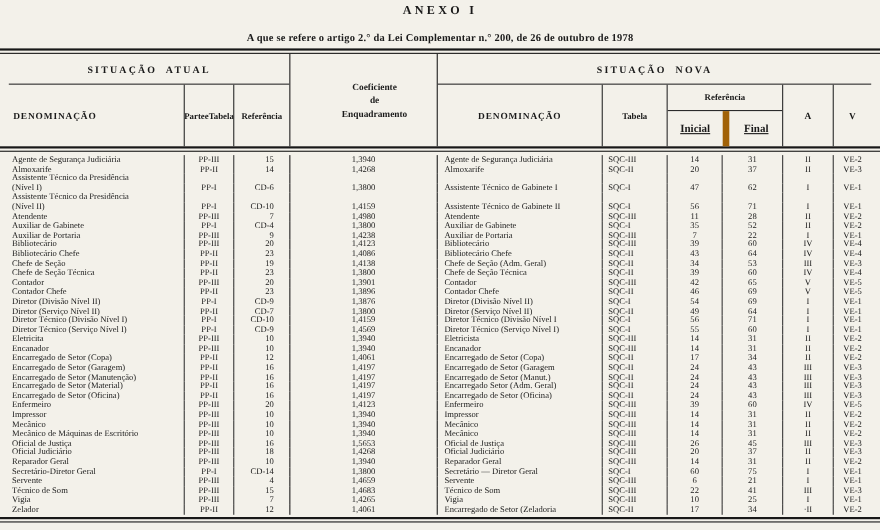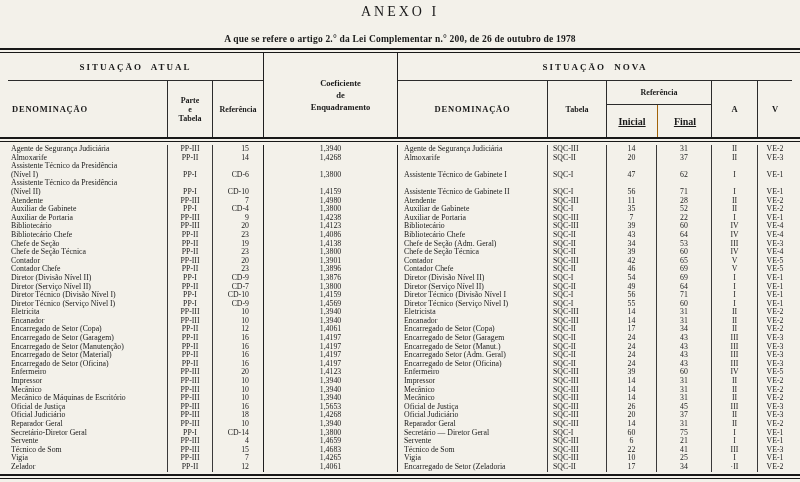--- a/index.html
+++ b/index.html
@@ -6,47 +6,47 @@
   html,body { background:#e8e6df; }
   .page {
     width:800px; height:482px;
     background:#f3f1ea;
     font-family:"Liberation Serif","DejaVu Serif",serif;
     color:#1a1a1a;
     position:relative;
     overflow:hidden;
   }
   .titles { text-align:center; padding-top:4px; }
-  .t1 { font-size:14px; font-weight:normal; letter-spacing:3px; }
+  .t1 { font-size:11px; font-weight:bold; letter-spacing:3px; }
   .t2 { font-size:9.5px; font-weight:bold; margin-top:14px; letter-spacing:0.2px; }
   .t3 { font-size:9.5px; font-weight:bold; margin-top:4px; letter-spacing:1.8px; word-spacing:3px; }
 
   .rule-double { height:5px; border-top:2px solid #181818; border-bottom:1px solid #181818; margin-top:4px; }
   .rule-double.mid { margin-top:0; }
 
   .tblwrap { margin:0 8px; }
   :root { --cols:159px 45px 51px 135px 149px 59px 50px 55px 46px 35px; }
   .grid { display:grid; grid-template-columns:var(--cols); }
 
   
   .hdr { grid-template-rows:28px 56px; font-weight:bold; }
   .hband { display:flex; align-items:center; justify-content:center; font-size:9px; letter-spacing:2px; word-spacing:4px; border-bottom:1px solid #2b2b2b; }
   .h-atual { grid-column:1/4; grid-row:1; }
   .h-nova  { grid-column:5/11; grid-row:1; }
   .h-denom-atual { grid-column:1; grid-row:2; display:flex; align-items:center; font-size:8.5px; letter-spacing:0.8px; padding-left:4px; }
-  .h-parte { grid-column:2; grid-row:2; border-left:1px solid #2b2b2b; display:flex; flex-direction:column; align-items:center; justify-content:center; font-size:8px; line-height:9px; text-align:center; }
+  .h-parte { grid-column:2; grid-row:2; border-left:1px solid #2b2b2b; display:flex; flex-direction:row; align-items:center; justify-content:center; font-size:8px; line-height:9px; text-align:center; }
   .h-ref-atual { grid-column:3; grid-row:2; border-left:1px solid #2b2b2b; display:flex; align-items:center; justify-content:center; font-size:8px; }
   .h-coef { grid-column:4; grid-row:1/3; border-left:1.5px solid #1f1f1f; border-right:1.5px solid #1f1f1f; display:flex; flex-direction:column; align-items:center; justify-content:center; font-size:8.5px; line-height:12px; text-align:center;padding-left:20px; }
   .h-denom-nova { grid-column:5; grid-row:2; display:flex; align-items:center; justify-content:center; font-size:8.5px; letter-spacing:0.8px; }
   .h-tabela { grid-column:6; grid-row:2; border-left:1px solid #2b2b2b; display:flex; align-items:center; justify-content:center; font-size:8px; }
   .h-refgrp { grid-column:7/9; grid-row:2; border-left:1px solid #2b2b2b; display:flex; flex-direction:column; }
   .h-refgrp .lbl { height:24px; display:flex; align-items:center; justify-content:center; font-size:8px; border-bottom:1px solid #2b2b2b; }
   .h-refgrp .split { flex:1; display:grid; grid-template-columns:50px 55px; }
   .h-refgrp .split > div { display:flex; align-items:center; justify-content:center; font-size:10px;text-decoration:underline; }
-  .h-refgrp .split > div + div { border-left:1px solid #a16207; }
+  .h-refgrp .split > div + div { border-left:6px solid #a16207; }
   .h-a { grid-column:9; grid-row:2; border-left:1px solid #2b2b2b; display:flex; align-items:center; justify-content:center; font-size:8.5px; }
   .h-v { grid-column:10; grid-row:2; border-left:1px solid #2b2b2b; display:flex; align-items:center; justify-content:center; font-size:8.5px; }
 
   
   .body { padding-top:3px; padding-bottom:2px; }
   .row { height:8.6px; }
   .c { font-size:7.8px; line-height:8.6px; white-space:nowrap; overflow:hidden; }
   .c.name  { padding-left:3px; text-align:left; }
   .c.name2 { padding-left:6px; text-align:left; }
   .c.ctr { text-align:center; }

